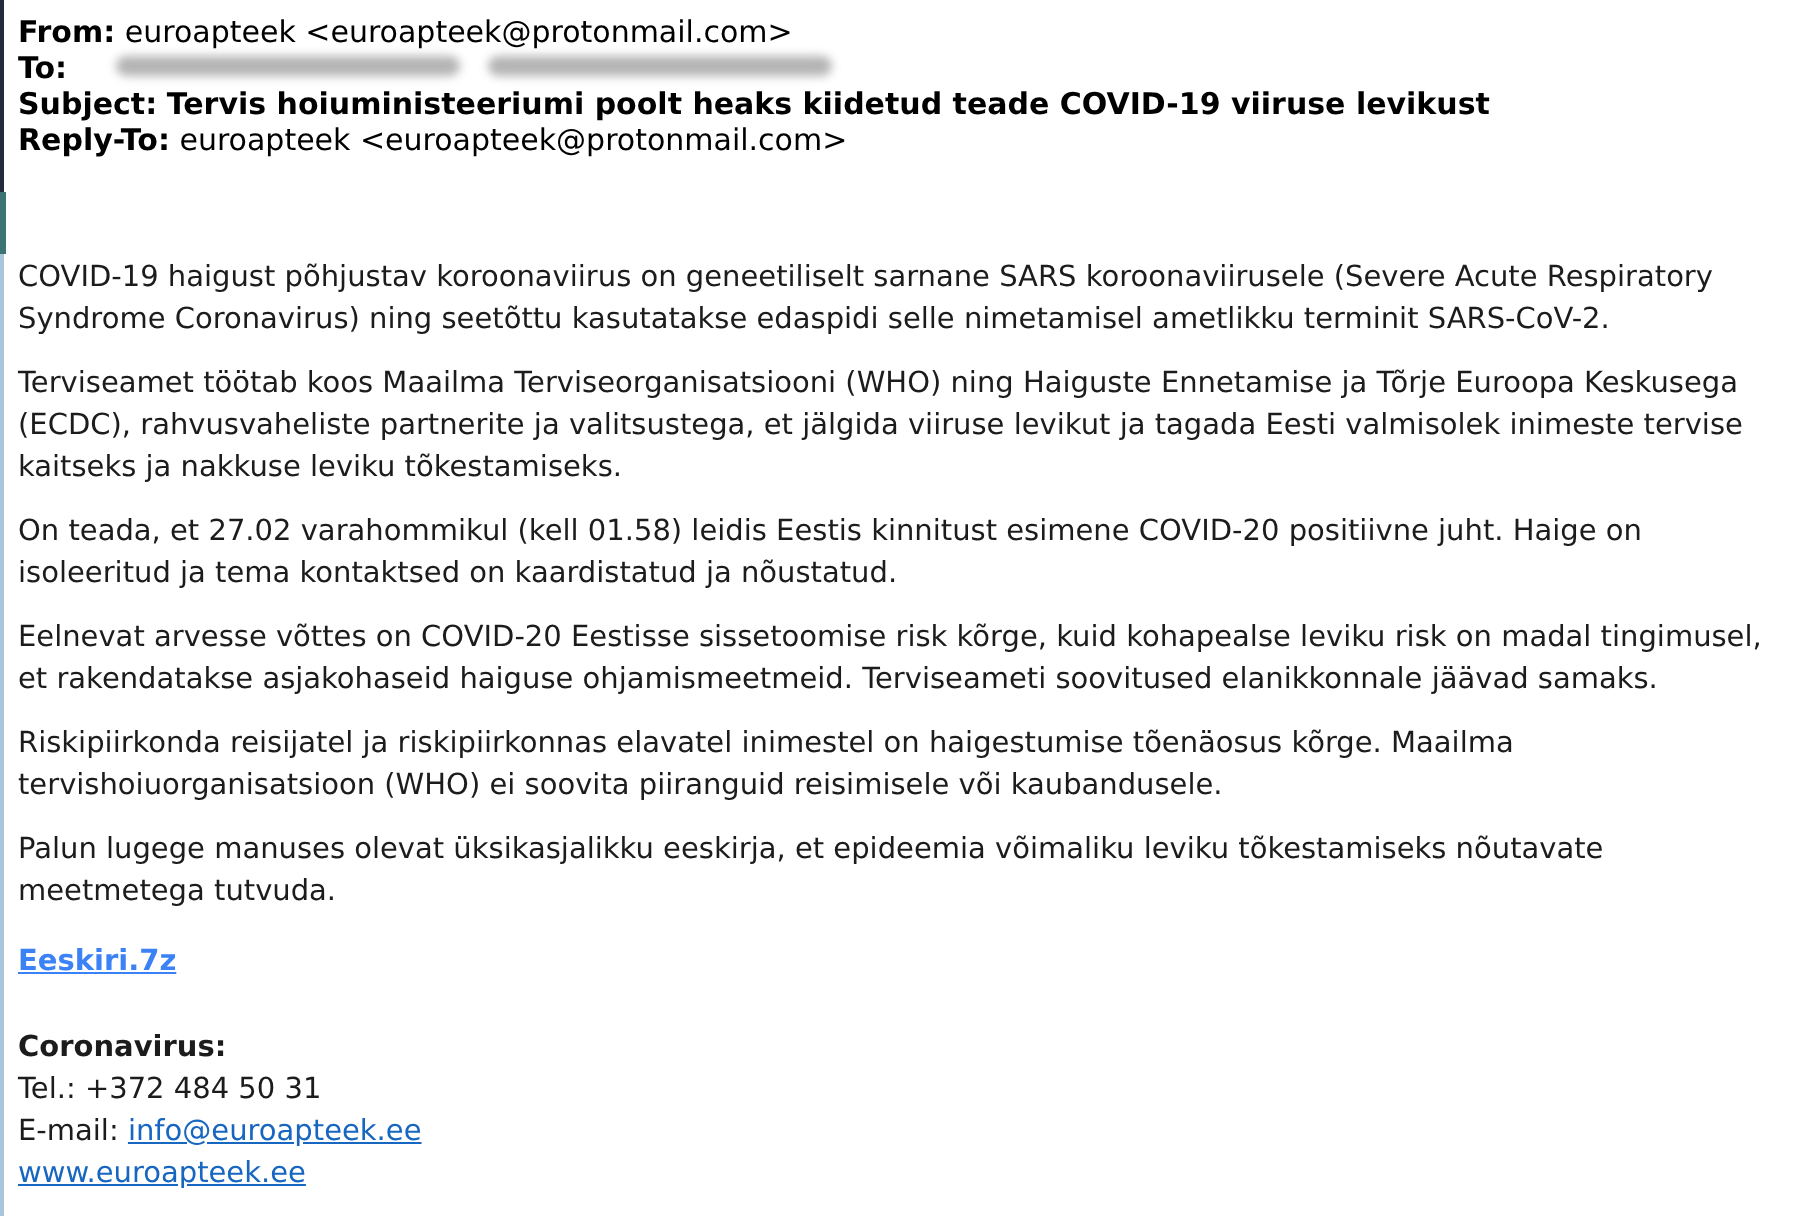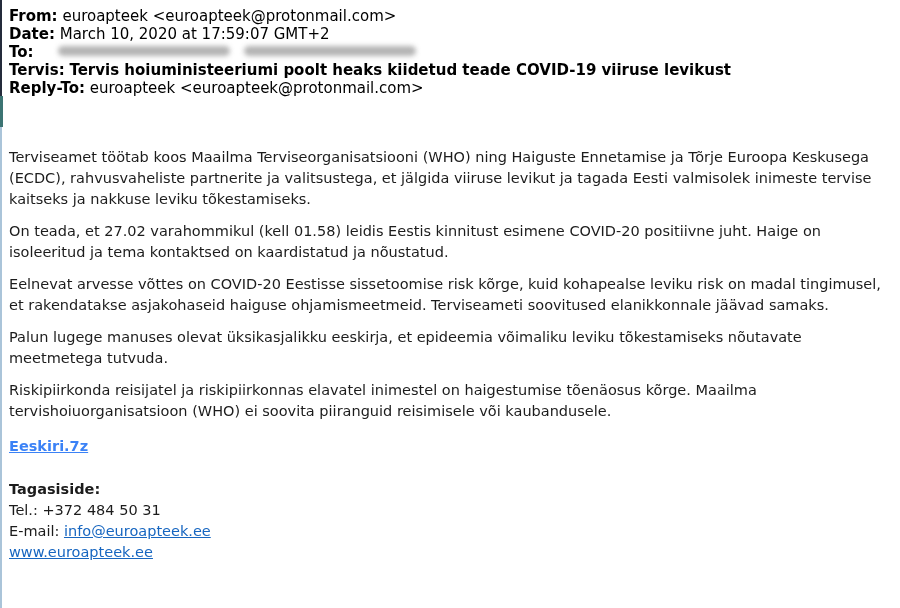--- a/index.html
+++ b/index.html
@@ -48,49 +48,46 @@
   <div class="edge edge-header"></div>
   <div class="edge edge-accent"></div>
   <div class="edge edge-body"></div>
 
   <div class="header">
     <div class="hline">
       <span class="hlabel">From:</span>
       <span class="hval">euroapteek &lt;euroapteek@protonmail.com&gt;</span>
     </div>
     <div class="hline">
-      <span class="hlabel">Date:</span>
-      <span class="hval">March 10, 2020 at 17:59:07 GMT+2</span>
-    </div>
-    <div class="hline">
       <span class="hlabel">To:</span><span class="redact r1"></span><span class="redact r2"></span>
     </div>
     <div class="hline subject">
-      <span class="hlabel">Tervis:</span>
+      <span class="hlabel">Subject:</span>
       <span class="hval">Tervis hoiuministeeriumi poolt heaks kiidetud teade COVID-19 viiruse levikust</span>
     </div>
     <div class="hline">
       <span class="hlabel">Reply-To:</span>
       <span class="hval">euroapteek &lt;euroapteek@protonmail.com&gt;</span>
     </div>
   </div>
 
   <div class="bodytext">
+    <p>COVID-19 haigust põhjustav koroonaviirus on geneetiliselt sarnane SARS koroonaviirusele (Severe Acute Respiratory Syndrome Coronavirus) ning seetõttu kasutatakse edaspidi selle nimetamisel ametlikku terminit SARS-CoV-2.</p>
     <p>Terviseamet töötab koos Maailma Terviseorganisatsiooni (WHO) ning Haiguste Ennetamise ja Tõrje Euroopa Keskusega (ECDC), rahvusvaheliste partnerite ja valitsustega, et jälgida viiruse levikut ja tagada Eesti valmisolek inimeste tervise kaitseks ja nakkuse leviku tõkestamiseks.</p>
     <p>On teada, et 27.02 varahommikul (kell 01.58) leidis Eestis kinnitust esimene COVID-20 positiivne juht. Haige on isoleeritud ja tema kontaktsed on kaardistatud ja nõustatud.</p>
     <p>Eelnevat arvesse võttes on COVID-20 Eestisse sissetoomise risk kõrge, kuid kohapealse leviku risk on madal tingimusel, et rakendatakse asjakohaseid haiguse ohjamismeetmeid. Terviseameti soovitused elanikkonnale jäävad samaks.</p>
+    <p>Riskipiirkonda reisijatel ja riskipiirkonnas elavatel inimestel on haigestumise tõenäosus kõrge. Maailma tervishoiuorganisatsioon (WHO) ei soovita piiranguid reisimisele või kaubandusele.</p>
     <p>Palun lugege manuses olevat üksikasjalikku eeskirja, et epideemia võimaliku leviku tõkestamiseks nõutavate meetmetega tutvuda.</p>
-    <p>Riskipiirkonda reisijatel ja riskipiirkonnas elavatel inimestel on haigestumise tõenäosus kõrge. Maailma tervishoiuorganisatsioon (WHO) ei soovita piiranguid reisimisele või kaubandusele.</p>
 
     <p class="attach-p">
       <a href="#" class="attach">Eeskiri.7z</a>
     </p>
 
     <div class="footer">
-      <div class="bold">Tagasiside:</div>
+      <div class="bold">Coronavirus:</div>
       <div>Tel.: +372 484 50 31</div>
       <div>
         <span>E-mail: </span><a href="#">info@euroapteek.ee</a>
       </div>
       <div>
         <a href="#">www.euroapteek.ee</a>
       </div>
     </div>
   </div>
 

